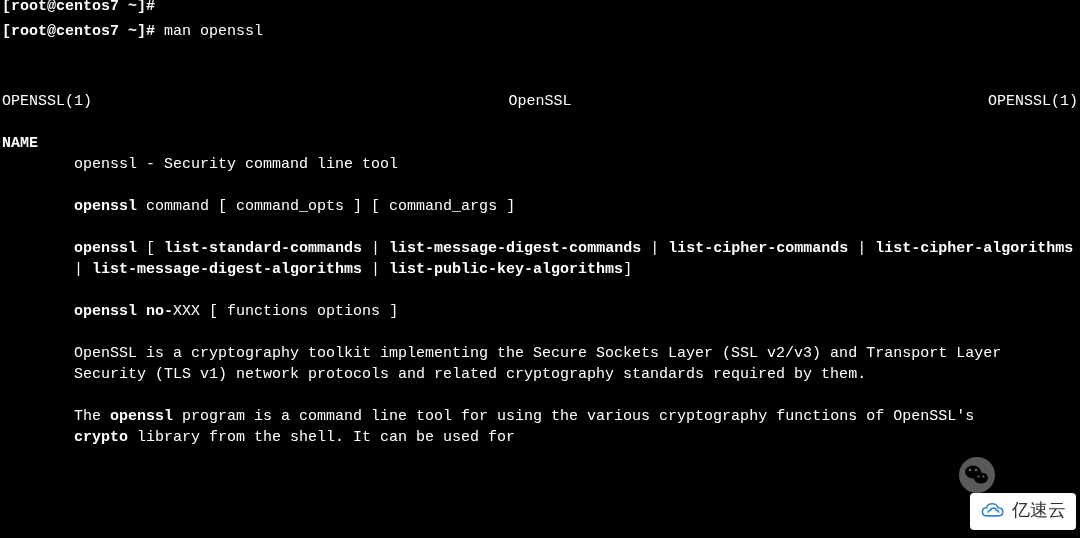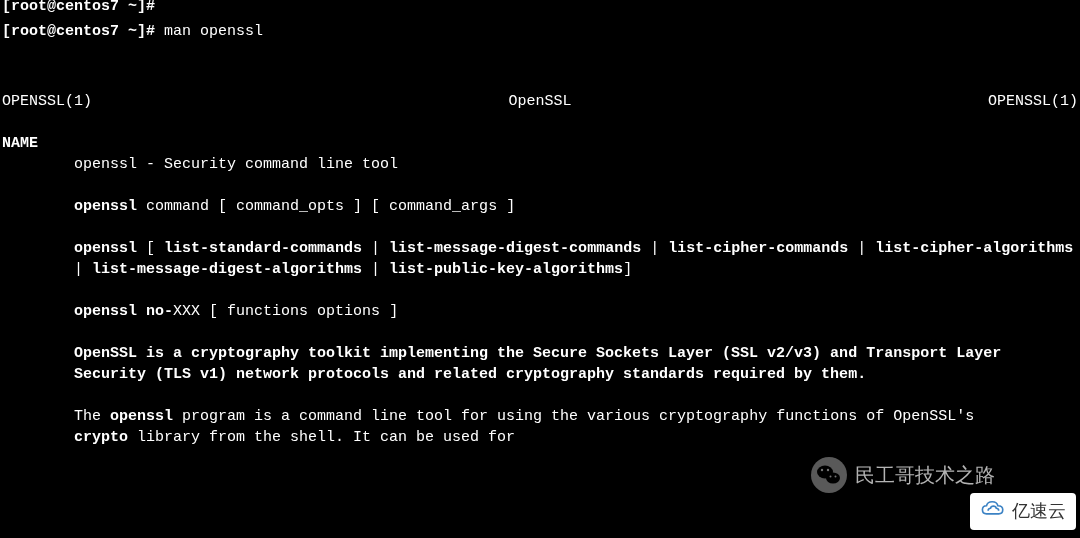--- a/index.html
+++ b/index.html
@@ -62,22 +62,23 @@
     }
     .watermark-yisu {
       position: absolute;
       right: 4px;
       bottom: 8px;
       background: #ffffff;
       color: #333333;
       border-radius: 4px;
       padding: 6px 10px;
       display: flex;
+      align-items: center;
       gap: 6px;
-      font-family: Liberation Sans, sans-serif;
+      font-family: Liberation Mono, monospace;
       font-size: 18px;
       box-shadow: 0 1px 3px rgba(0,0,0,0.3);
     }
     .yisu-icon {
       width: 26px;
       height: 20px;
     }
   </style>
 </head>
 <body>
@@ -121,21 +122,21 @@
 
   <div class="blank"></div>
 
   <div class="indent1">
     <span class="bold">openssl</span> <span class="bold">no-</span><span class="ul">XXX</span> [ <span class="ul">functions</span> <span class="ul">options</span> ]
   </div>
 
   <div class="blank"></div>
 
 
-  <div class="indent1" style="max-width: 1000px; font-weight: bold;">OpenSSL is a cryptography toolkit implementing the Secure Sockets Layer (SSL v2/v3) and Transport Layer Security (TLS v1) network protocols and related cryptography standards required by them.</div>
+  <div class="indent1" style="max-width: 1000px;">OpenSSL is a cryptography toolkit implementing the Secure Sockets Layer (SSL v2/v3) and Transport Layer Security (TLS v1) network protocols and related cryptography standards required by them.</div>
 
   <div class="blank"></div>
 
   <div class="indent1" style="max-width: 1020px;">
     <span>The </span><span class="bold">openssl</span><span> program is a command line tool for using the various cryptography functions of OpenSSL's </span><span class="bold">crypto</span><span> library from the shell.  It can be used for</span>
   </div>
 
   <div class="blank"></div>
 
 </div>
@@ -143,21 +144,20 @@
 <div class="watermark-wechat">
   <svg class="wechat-icon" viewBox="0 0 36 36" fill="rgba(210,210,210,0.65)">
     <circle cx="18" cy="18" r="18"></circle>
     <ellipse cx="14" cy="15" rx="8" ry="6.5" fill="#000"></ellipse>
     <ellipse cx="22" cy="21" rx="7" ry="5.5" fill="#000"></ellipse>
     <circle cx="11" cy="13" r="1.2" fill="rgba(210,210,210,0.85)"></circle>
     <circle cx="17" cy="13" r="1.2" fill="rgba(210,210,210,0.85)"></circle>
     <circle cx="19.5" cy="19.5" r="1" fill="rgba(210,210,210,0.85)"></circle>
     <circle cx="24.5" cy="19.5" r="1" fill="rgba(210,210,210,0.85)"></circle>
   </svg>
-  <span>民工哥技术之路</span>
 </div>
 
 <div class="watermark-yisu">
   <svg class="yisu-icon" viewBox="0 0 32 24" fill="none" stroke="#3b82c4" stroke-width="2">
     <path d="M8 18 Q3 18 3 13 Q3 8 8 8 Q9 3 15 3 Q21 3 22 8 Q28 8 28 13 Q28 18 23 18 Z"></path>
     <path d="M10 14 Q10 11 13 11 Q13.5 8.5 16.5 8.5 Q19.5 8.5 20 11 Q23 11 23 14"></path>
   </svg>
   <span>亿速云</span>
 </div>
 

